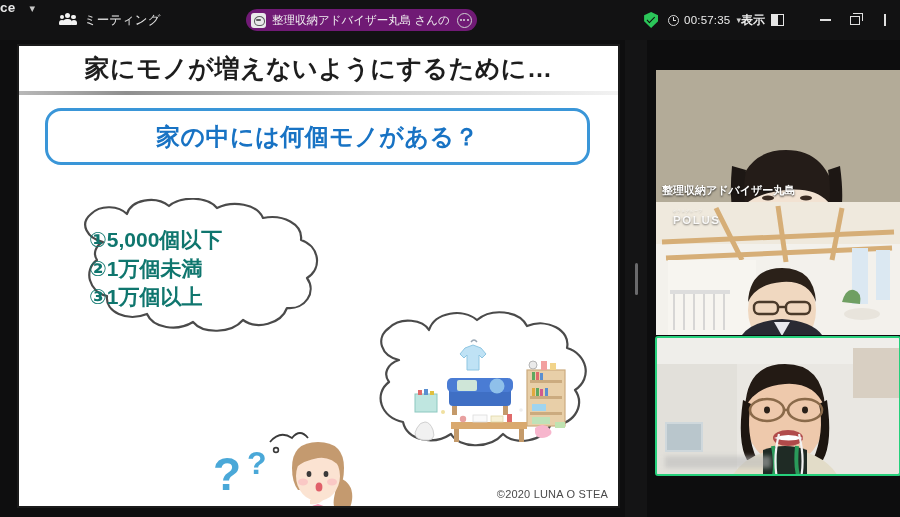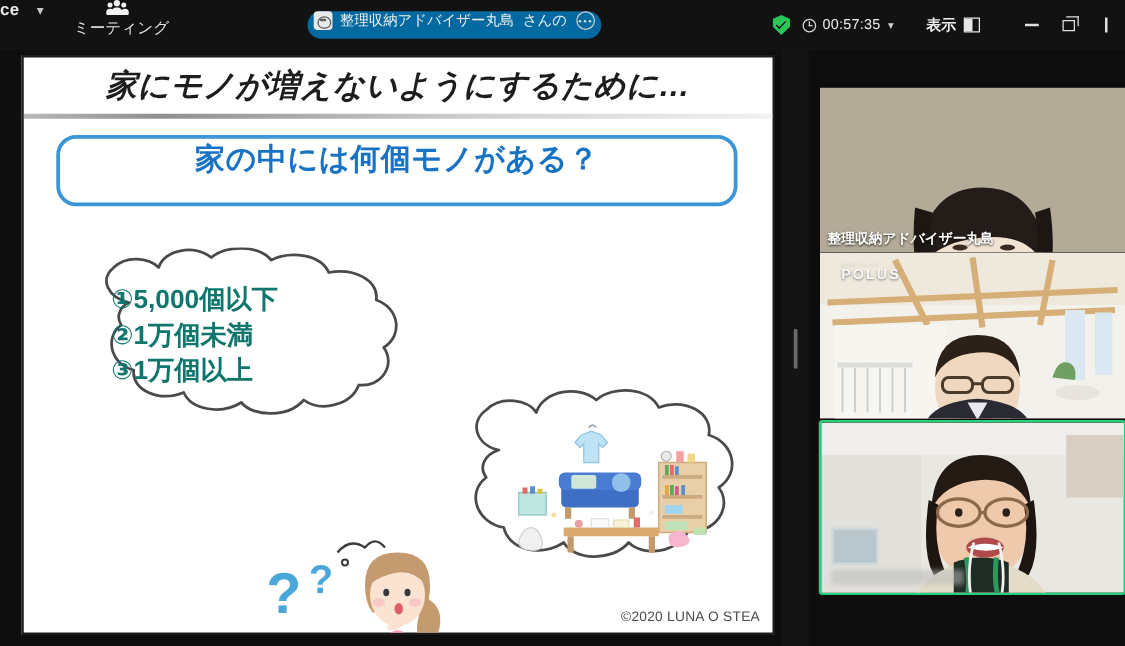--- a/index.html
+++ b/index.html
@@ -17,37 +17,37 @@
     background: #121213; display: flex; align-items: center;
   }
   .tb-left { display: flex; height: 40px; padding-left: 0px; }
   .tb-account {
     color: #e8e8e8; font-size: 13.5px; font-weight: 700;
     letter-spacing: .2px; margin-left: -4px; padding-left: 4px;
   }
   .chev {
     color: #c9c9c9; font-size: 11px; margin-left: 14px; margin-top: 2px;
   }
-  .tb-meeting { display: flex; align-items: center; margin-left: 24px; flex-direction: column; }
+  .tb-meeting { display: flex; align-items: center; margin-left: 24px; }
   .people-icon { width: 18px; height: 14px; position: relative; margin-right: 7px; }
   .people-icon i {
     position: absolute; background: #f2f2f2; border-radius: 50%;
   }
   .people-icon i.h1 { width: 5px; height: 5px; top: 0px; left: 6.5px; }
   .people-icon i.h2 { width: 4.2px; height: 4.2px; top: 1.5px; left: 1px; }
   .people-icon i.h3 { width: 4.2px; height: 4.2px; top: 1.5px; left: 12.5px; }
   .people-icon i.b1 { width: 9px; height: 6px; border-radius: 4px 4px 1px 1px; top: 6px; left: 4.5px; }
   .people-icon i.b2 { width: 6px; height: 5px; border-radius: 3px 3px 1px 1px; top: 7px; left: 0px; }
   .people-icon i.b3 { width: 6px; height: 5px; border-radius: 3px 3px 1px 1px; top: 7px; left: 12px; }
   .tb-meeting-label { color: #e4e4e4; font-size: 12.5px; }
 
   .tb-center {
     position: absolute; left: 246px; top: 9px;
-    height: 22px; display: flex; align-items: flex-start;
-    background: #0369a1; border-radius: 11px; padding: 0 5px 0 5px; font-family: Liberation Mono, monospace;
+    height: 22px; display: flex; align-items: center;
+    background: #701a75; border-radius: 11px; padding: 0 5px 0 5px;
   }
   .chip-icon {
     width: 15px; height: 15px; border-radius: 3px; background: #e9e9ea;
     margin-right: 6px; position: relative; flex: none;
   }
   .chip-icon::before {
     content: ""; position: absolute; left: 3px; top: 3.5px;
     width: 9px; height: 8px; border-radius: 50% 50% 45% 45%;
     border: 1.4px solid #5c5c5e;
   }
@@ -89,21 +89,21 @@
   .clock-ic::before {
     content: ""; position: absolute; left: 3.6px; top: 1.6px;
     width: 1.2px; height: 3.6px; background: #d8d8d8;
   }
   .clock-ic::after {
     content: ""; position: absolute; left: 4.2px; top: 4.6px;
     width: 3px; height: 1.2px; background: #d8d8d8;
   }
   .timer-text { color: #ededed; font-size: 11.5px; font-weight: 400; letter-spacing: .2px; }
   .timer-chev { color: #cfcfcf; font-size: 9px; margin-left: 6px; }
-  .view-group { display: flex; align-items: center; margin-left: 26px; }
+  .view-group { display: flex; align-items: center; }
   .view-label { color: #ededed; font-size: 12px; font-weight: 700; }
   .layout-ic {
     width: 13px; height: 12px; margin-left: 6px;
     border: 1.5px solid #e6e6e6; display: flex; overflow: hidden;
   }
   .layout-ic s { display: block; width: 50%; height: 100%; background: #e6e6e6; text-decoration: none; }
   .layout-ic s.b { background: transparent; }
   .win-btns { display: flex; align-items: center; margin-left: 26px; }
   .wbtn {
     width: 30px; height: 24px; display: flex; align-items: center; justify-content: center;
@@ -124,30 +124,29 @@
     background: #0e0e0f;
   }
   .slide {
     position: absolute; left: 17px; top: 4px; width: 603px; height: 464px;
     background: #ffffff; border: 2px solid #1b1b1b; overflow: hidden;
   }
   .slide-title {
     position: absolute; top: 6px; left: 0; width: 100%;
     text-align: center; font-size: 25px; font-weight: 700; color: #1d1d1d;
     letter-spacing: .5px;
-    font-style: italic;
   }
   .title-rule {
     position: absolute; top: 45px; left: 0; width: 100%; height: 4px;
     background: linear-gradient(to right, #b8b8b8 0%, #8f8f8f 18%, #cfcfcf 60%, #f2f2f2 100%);
   }
   .qbox {
     position: absolute; left: 26px; top: 62px; width: 545px; height: 57px;
     border: 3px solid #3a96d8; border-radius: 16px;
-    display: flex; align-items: flex-start; justify-content: center;
+    display: flex; align-items: center; justify-content: center;
   }
   .qbox-text { color: #1873c4; font-size: 24px; font-weight: 700; letter-spacing: .5px; }
 
   .bubble-left {
     position: absolute; left: 48px; top: 152px; width: 290px; height: 140px;
   }
   .opts {
     position: absolute; left: 22px; top: 28px;
     color: #0f766e; font-size: 21px; font-weight: 700; line-height: 1.36;
     white-space: pre-line;

